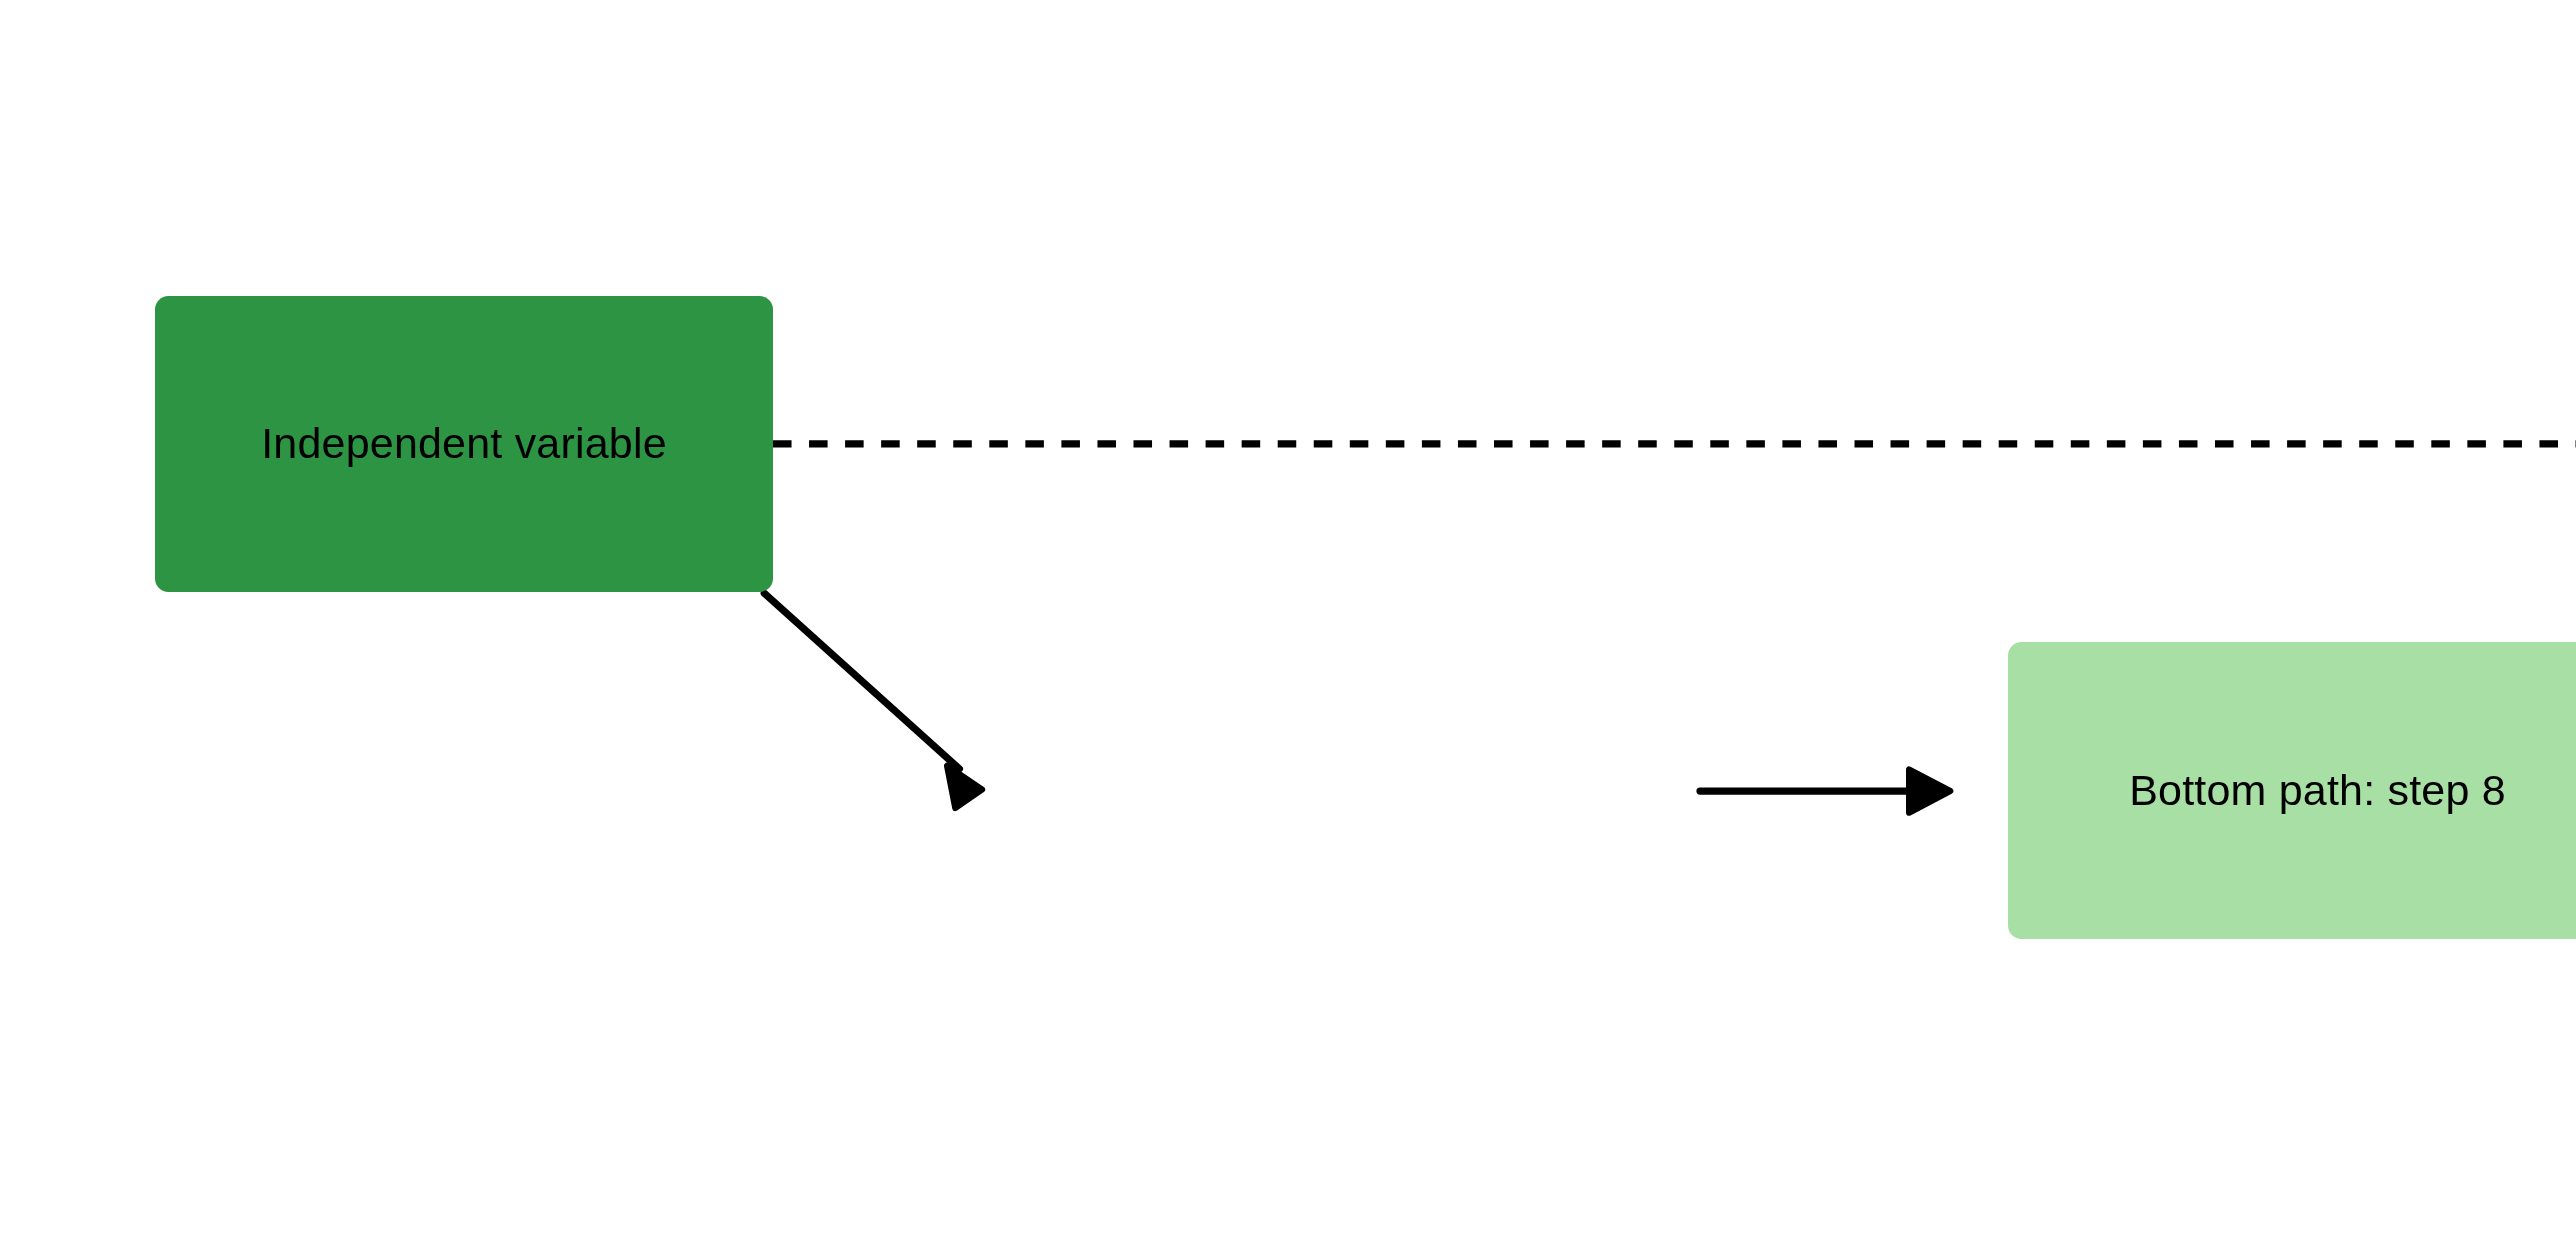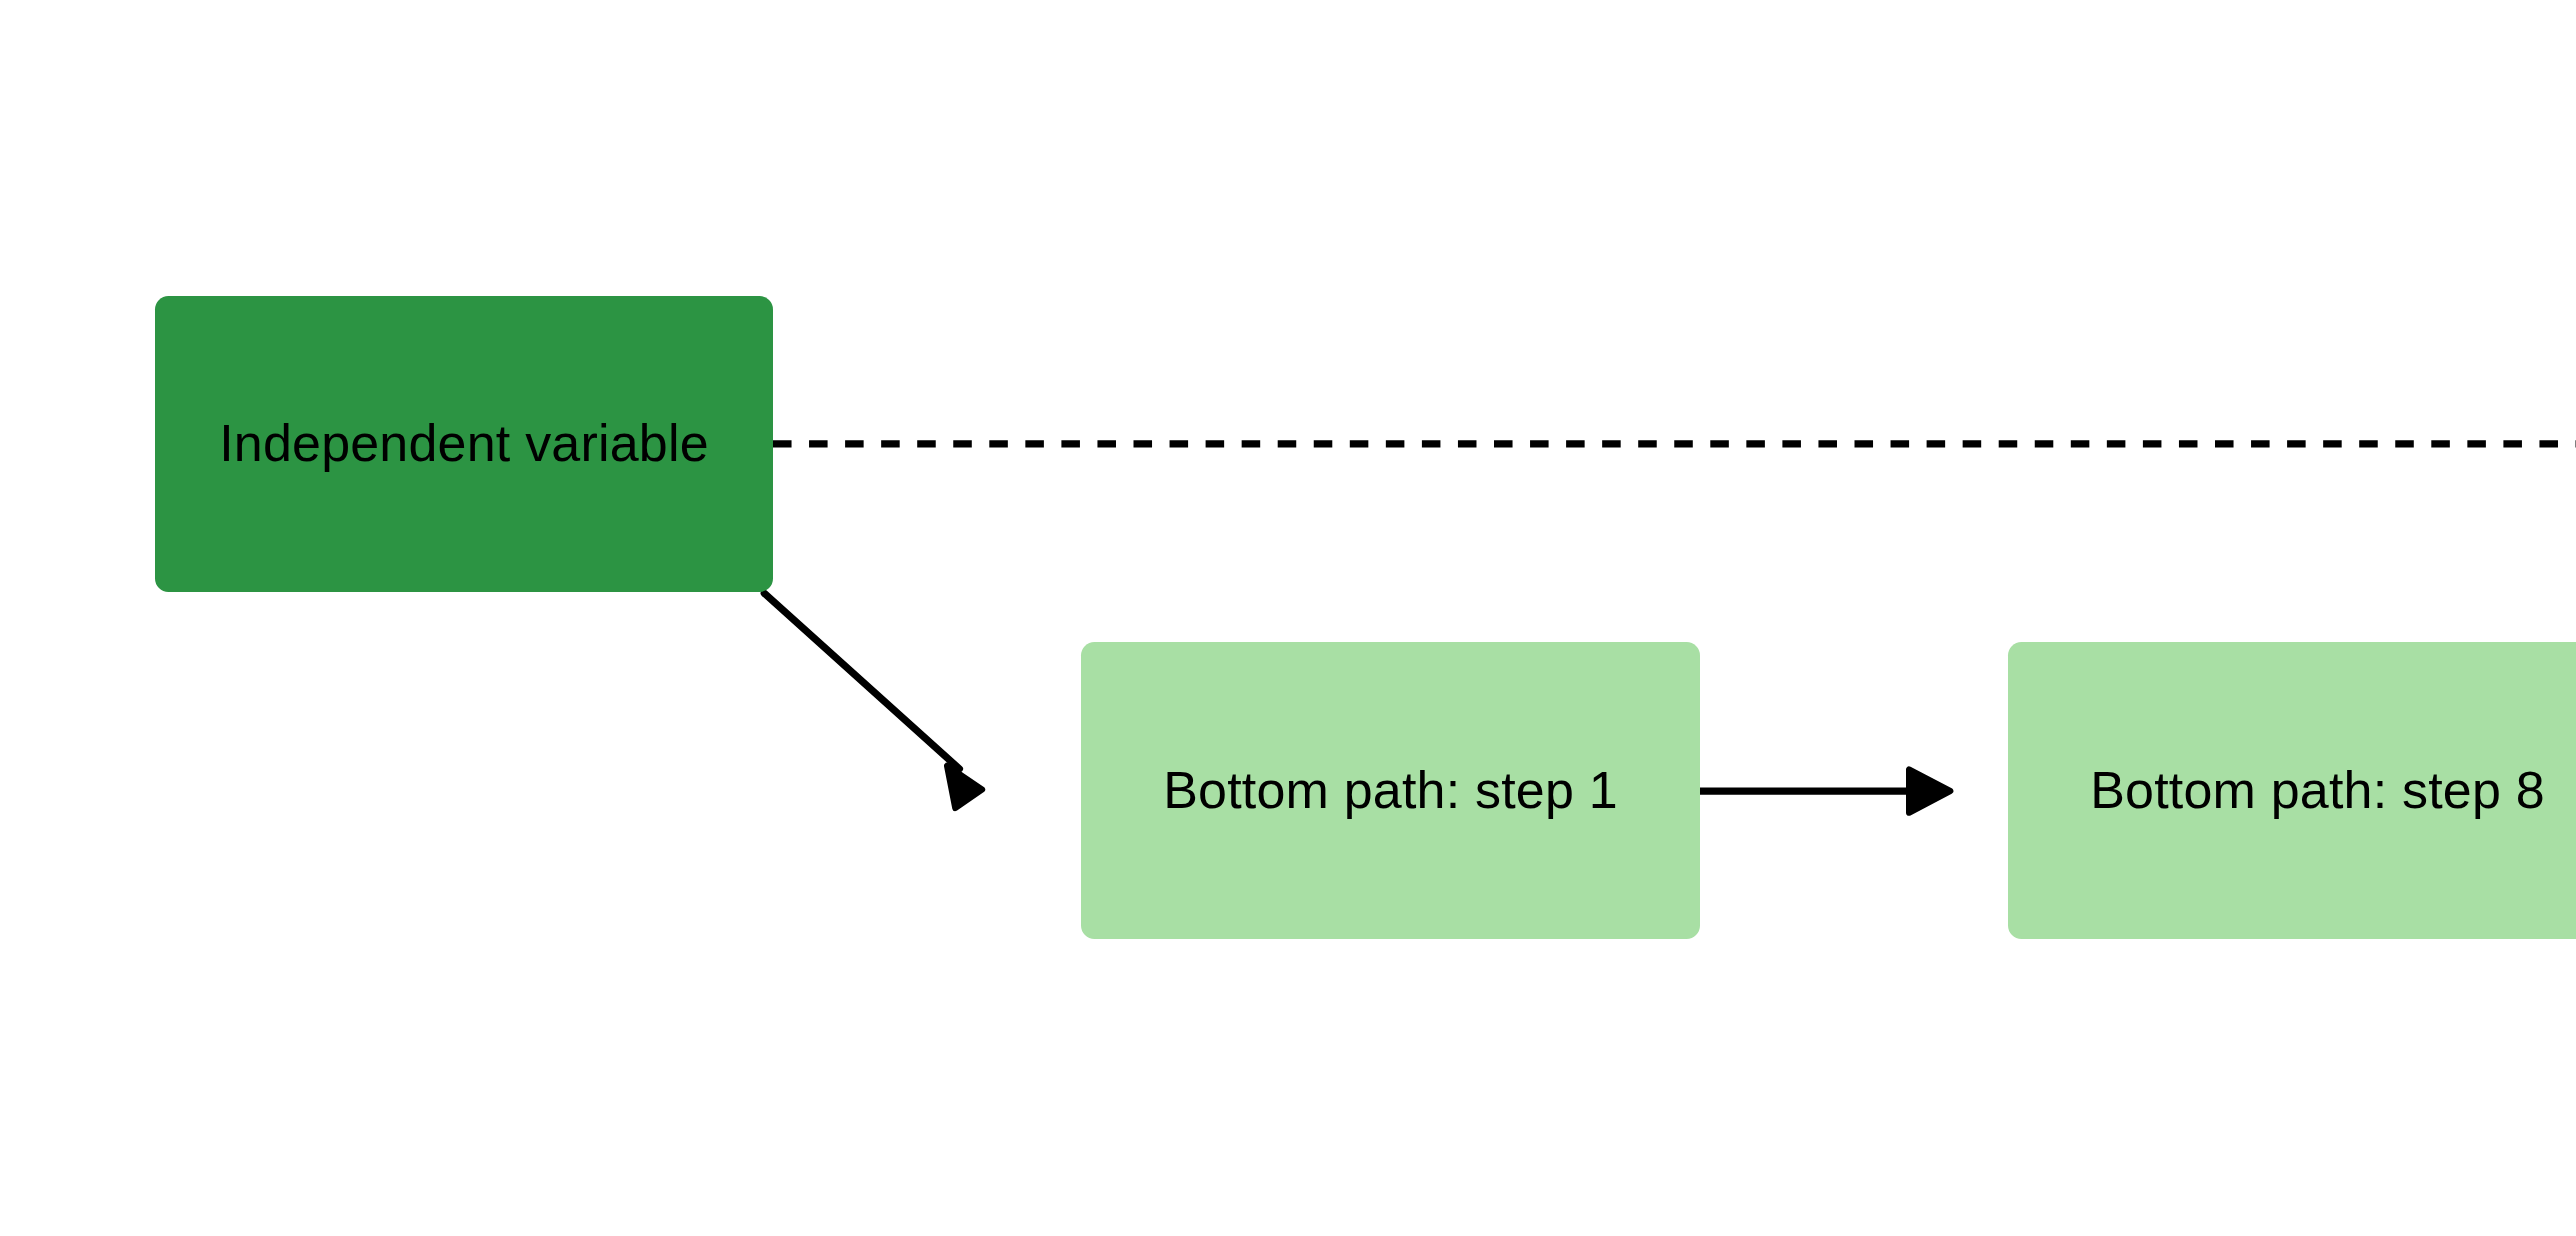--- a/index.html
+++ b/index.html
@@ -26,21 +26,21 @@
   }
   .node {
     position: absolute;
     box-sizing: border-box;
     display: flex;
     align-items: center;
     justify-content: center;
     border-radius: 13.4px;
     text-align: center;
     color: #000000;
-    font-size: 52px;
+    font-size: 43px;
     line-height: 1.1;
     letter-spacing: 0.2px;
     font-weight: 400;
     z-index: 2;
   }
   .node-label {
     display: block;
     padding: 0 14.4px;
     white-space: nowrap;
   }
@@ -88,22 +88,19 @@
     <g>
       <line x1="5083" y1="1535" x2="5448" y2="1258" stroke="#000000" stroke-width="14" stroke-linecap="round"></line>
       <polygon points="5486,1216 5406,1240 5466,1296" fill="#000000" stroke="#000000" stroke-width="12" stroke-linejoin="round"></polygon>
     </g>
   </svg>
 
   <div class="node" id="node-independent" style="left: 155px; top: 296px; width: 618px; height: 296px; background: rgb(44, 148, 67); color: rgb(0, 0, 0);">
     <span class="node-label">Independent variable</span>
   </div>
 
-  <div class="node" id="node-step1" style="left: 1081px; top: 642px; width: 619px; height: 297px; background: rgb(168, 223, 164); color: rgb(0, 0, 0);">
-    <span class="node-label">Bottom path: step 1</span>
-  </div>
 
   <div class="node" id="node-step2" style="left: 2008px; top: 642px; width: 619px; height: 297px; background: rgb(168, 223, 164); color: rgb(0, 0, 0);">
     <span class="node-label">Bottom path: step 8</span>
   </div>
 
 </div>
 
 
 </body></html>

